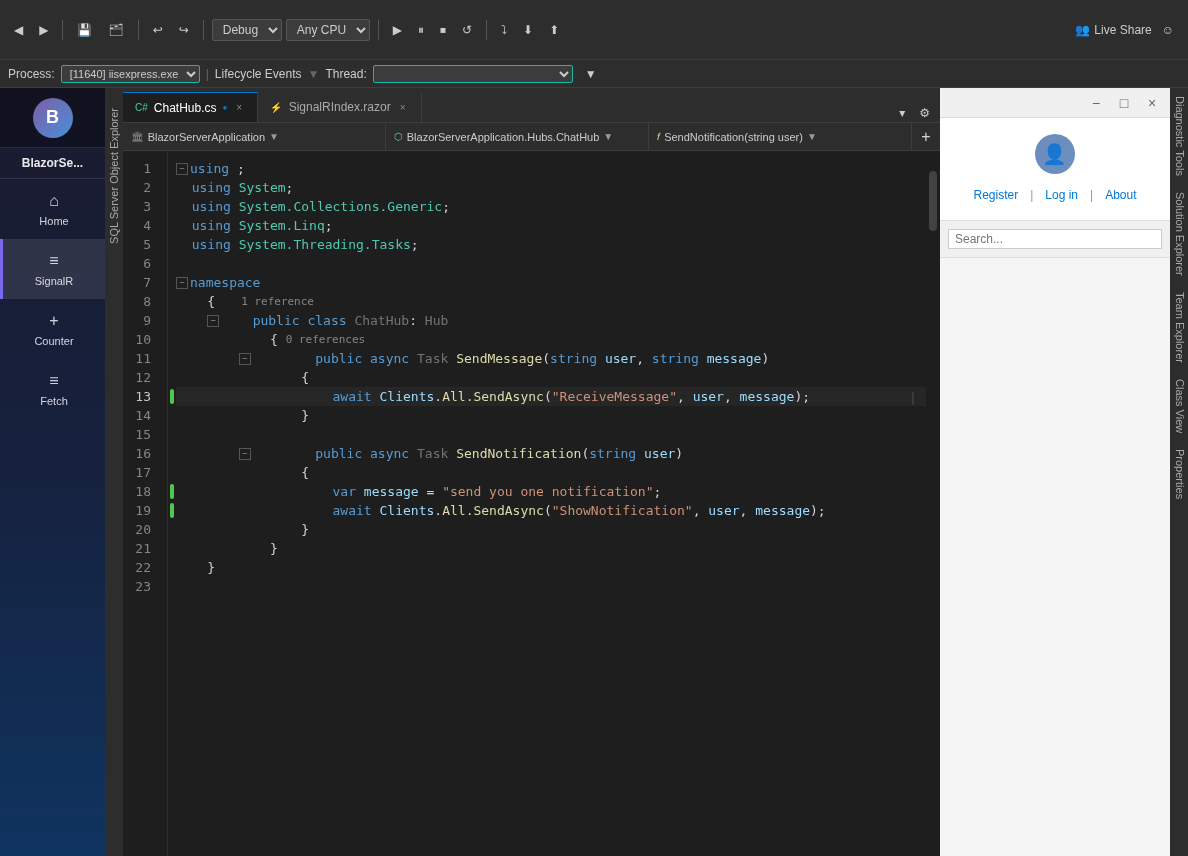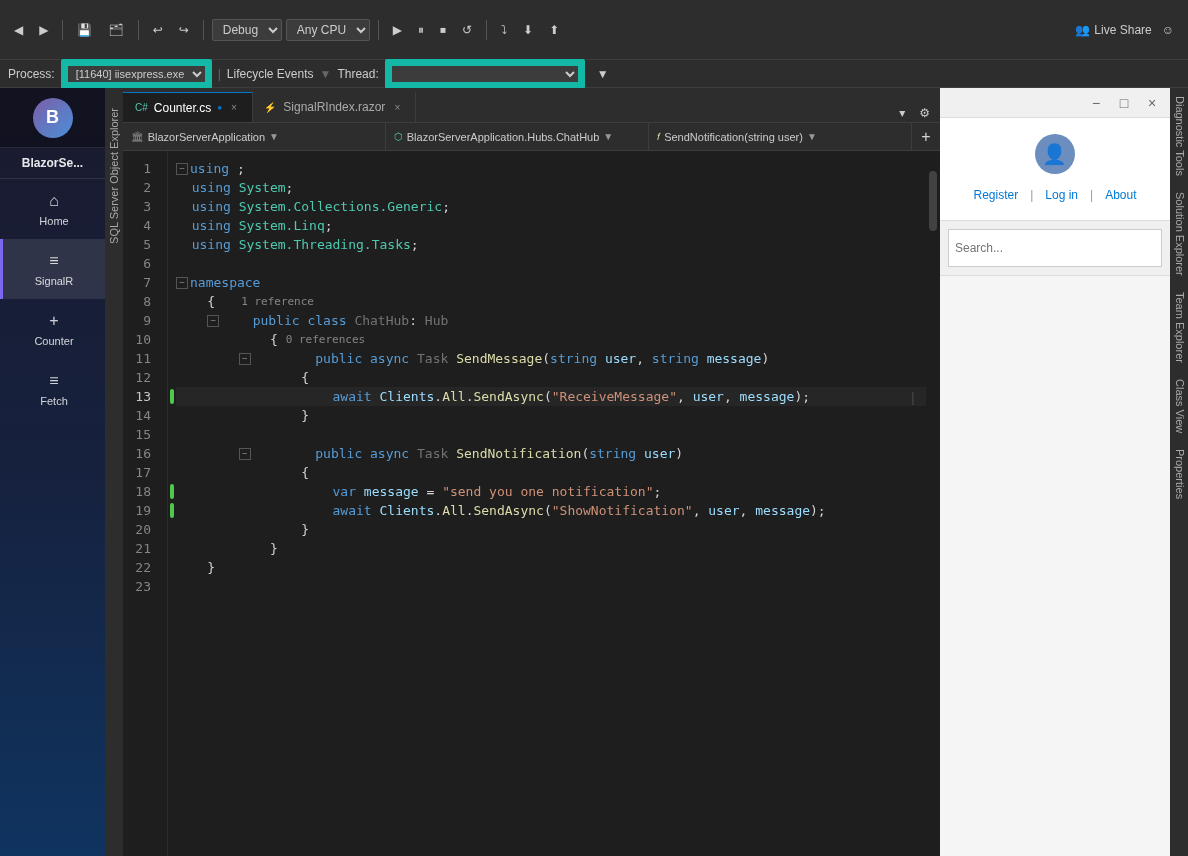--- a/index.html
+++ b/index.html
@@ -55,21 +55,21 @@
       align-items: center;
       padding: 0 8px;
       font-size: 12px;
       color: #ccc;
       border-bottom: 1px solid #3d3d3d;
       flex-shrink: 0;
       gap: 6px;
     }
     .process-dropdown {
       background: #3c3c3c;
-      border: 7px solid #14b8a6;
+      border: 1px solid #14b8a6;
       color: #ccc;
       font-size: 11px;
       padding: 1px 4px;
       border-radius: 2px;
     }
     .process-sep { color: #666; }
 
     
     .main-area {
       display: flex;
@@ -474,21 +474,21 @@
 
     <div class="vertical-tab-left">
       <span class="vertical-text">SQL Server Object Explorer</span>
     </div>
 
     <div class="editor-area">
 
       <div class="tab-bar">
         <div class="tab active">
           <span style="color:#4ec9b0;font-size:10px;">C#</span>
-          <span>Counter.cs</span>
+          <span>ChatHub.cs</span>
           <span class="tab-dot">●</span>
           <span class="tab-close">×</span>
         </div>
         <div class="tab">
           <span style="color:#569cd6;font-size:10px;">⚡</span>
           <span>SignalRIndex.razor</span>
           <span class="tab-close">×</span>
         </div>
         <div class="tab-actions">
           <button class="toolbar-btn">▾</button>
@@ -663,21 +663,21 @@
         <div class="account-actions">
           <button class="account-btn">Register</button>
           <span class="account-sep">|</span>
           <button class="account-btn">Log in</button>
           <span class="account-sep">|</span>
           <button class="account-btn">About</button>
         </div>
       </div>
 
       <div class="right-search">
-        <input type="text" style="width: 100%; border: 1px solid rgb(204, 204, 204); padding: 11px 6px; font-size: 12px; background: white; color: rgb(51, 51, 51);" placeholder="Search...">
+        <input type="text" style="width: 100%; border: 1px solid rgb(204, 204, 204); padding: 2px 6px; font-size: 12px; background: white; color: rgb(51, 51, 51);" placeholder="Search...">
       </div>
 
       <div style="flex:1;background:#f5f5f5;"></div>
     </div>
 
     <div style="display:flex;flex-direction:column;width:18px;background:#2d2d2d;align-items:center;gap:0;">
       <div style="writing-mode:vertical-rl;font-size:11px;color:#aaa;padding:8px 2px;cursor:pointer;white-space:nowrap;border-left:2px solid transparent;">Diagnostic Tools</div>
       <div style="writing-mode:vertical-rl;font-size:11px;color:#aaa;padding:8px 2px;cursor:pointer;white-space:nowrap;border-left:2px solid transparent;">Solution Explorer</div>
       <div style="writing-mode:vertical-rl;font-size:11px;color:#aaa;padding:8px 2px;cursor:pointer;white-space:nowrap;border-left:2px solid transparent;">Team Explorer</div>
       <div style="writing-mode:vertical-rl;font-size:11px;color:#aaa;padding:8px 2px;cursor:pointer;white-space:nowrap;border-left:2px solid transparent;">Class View</div>

